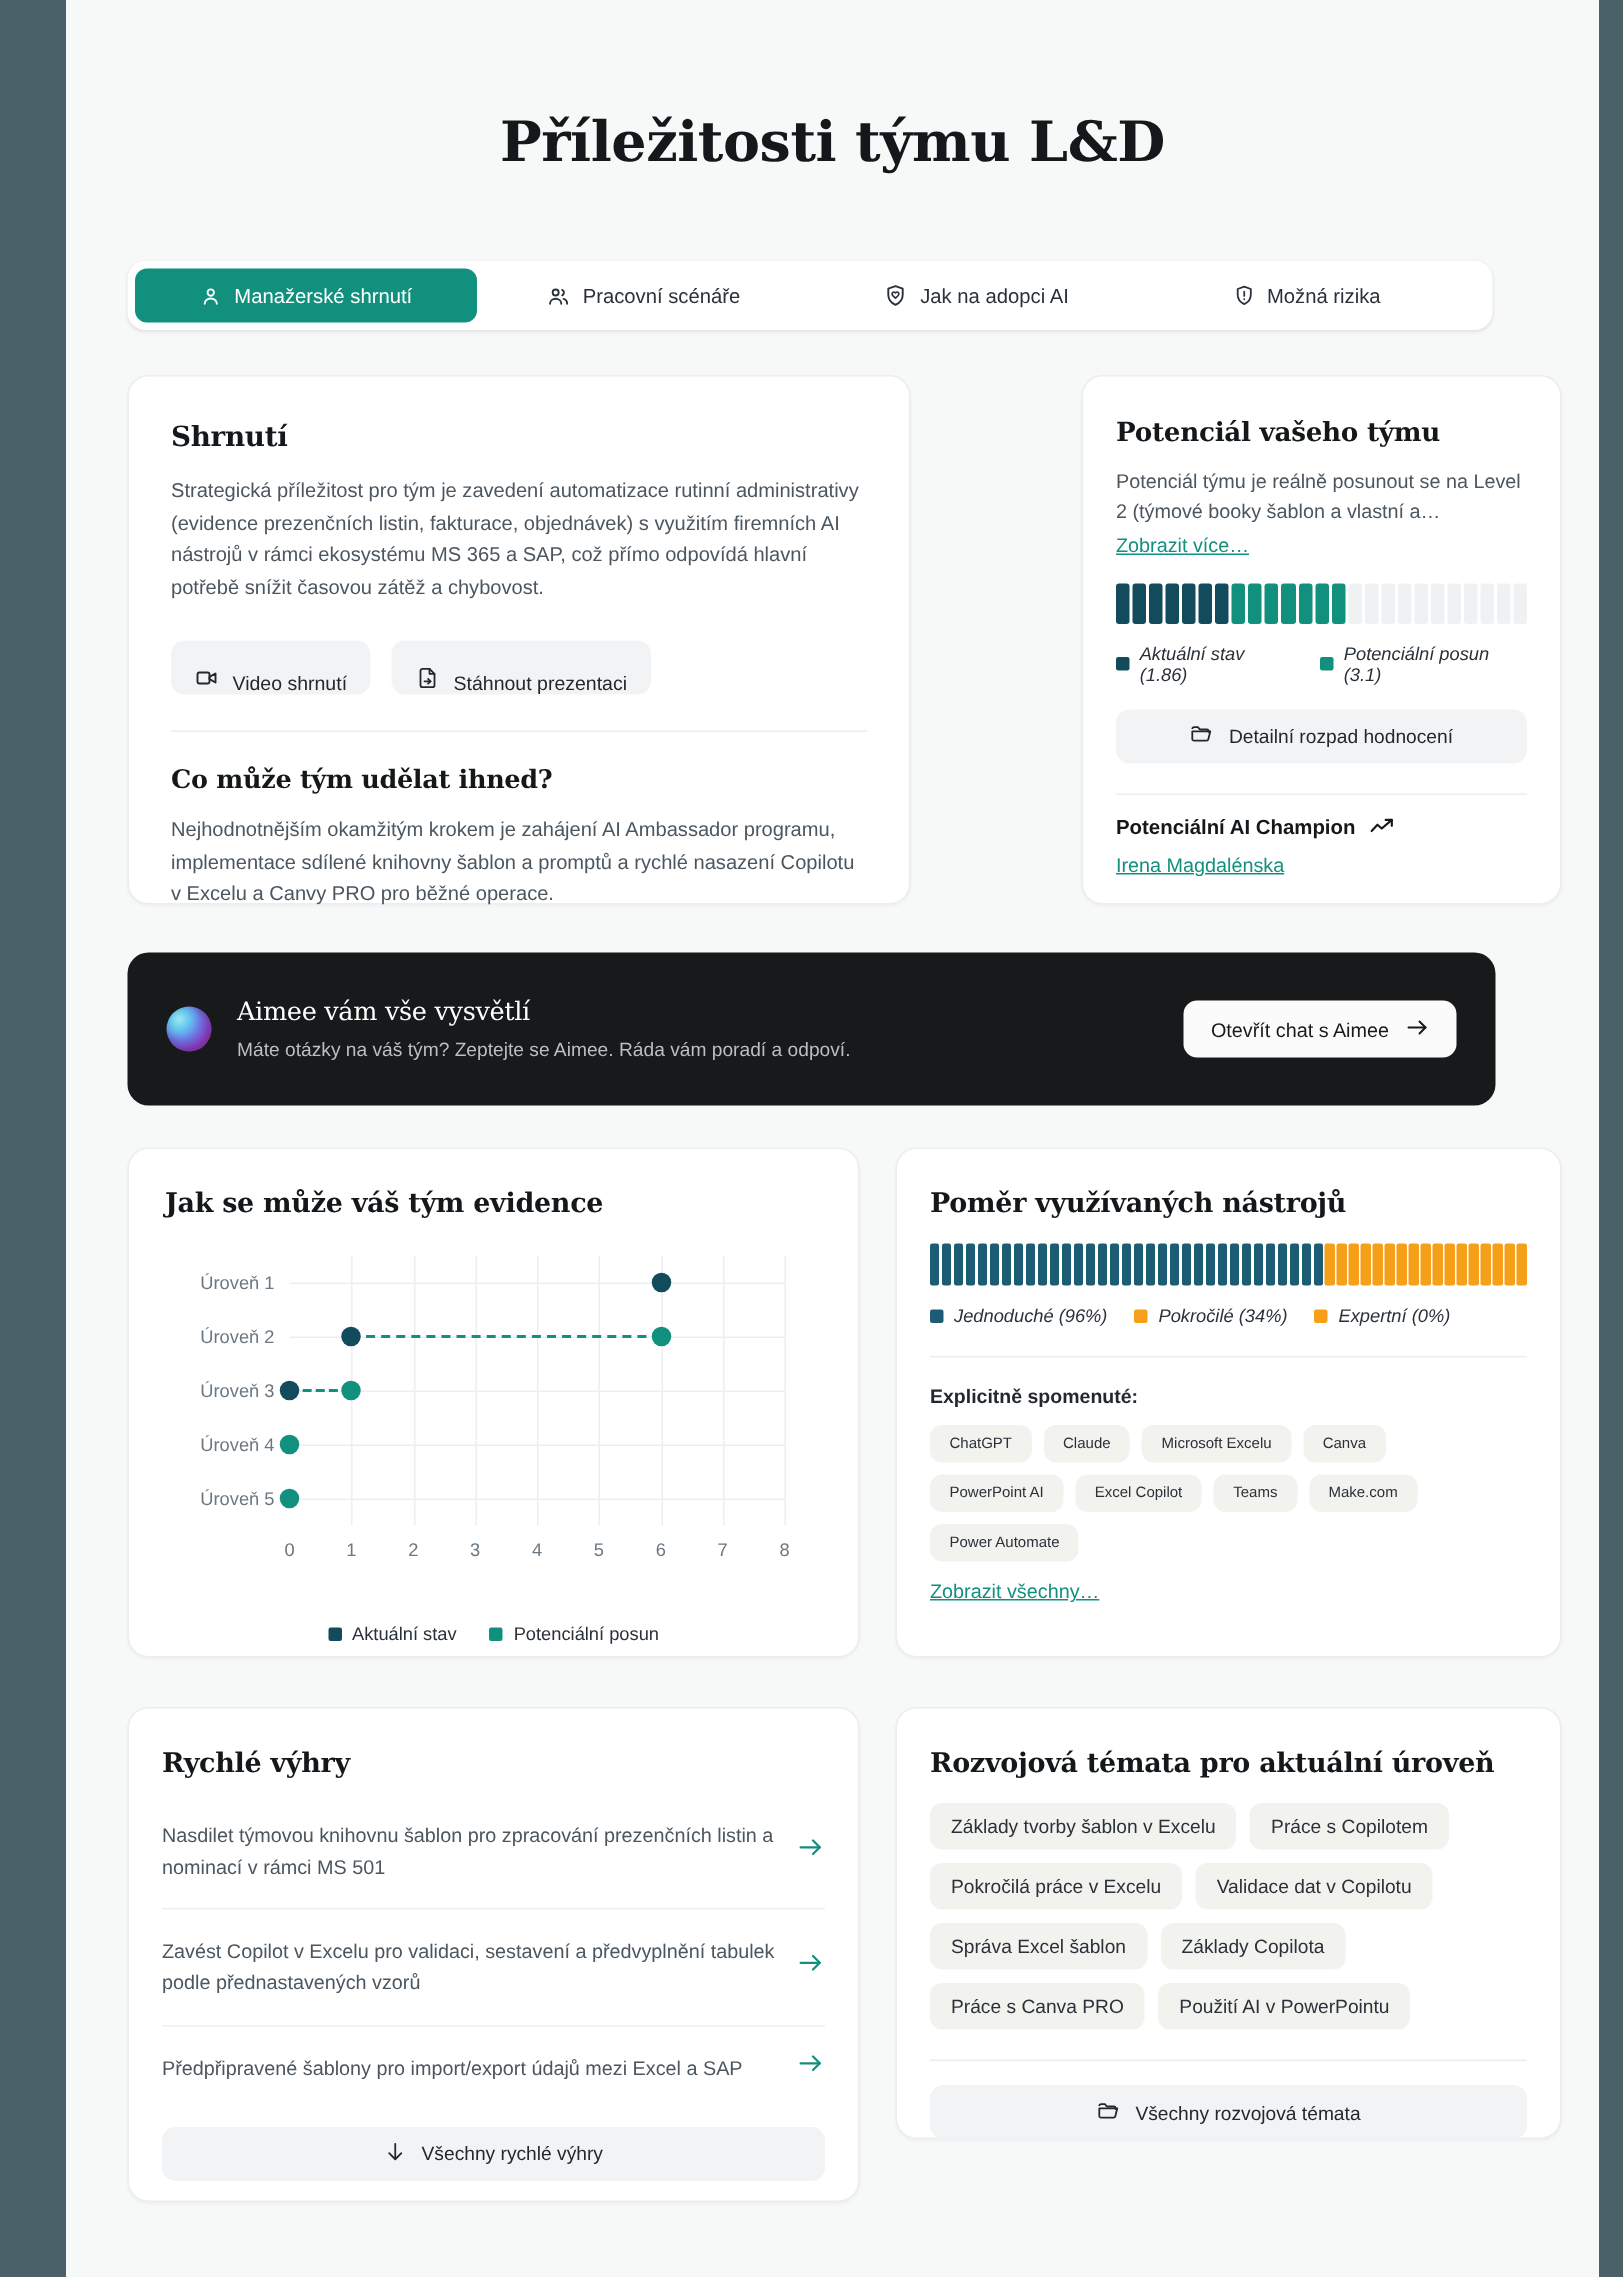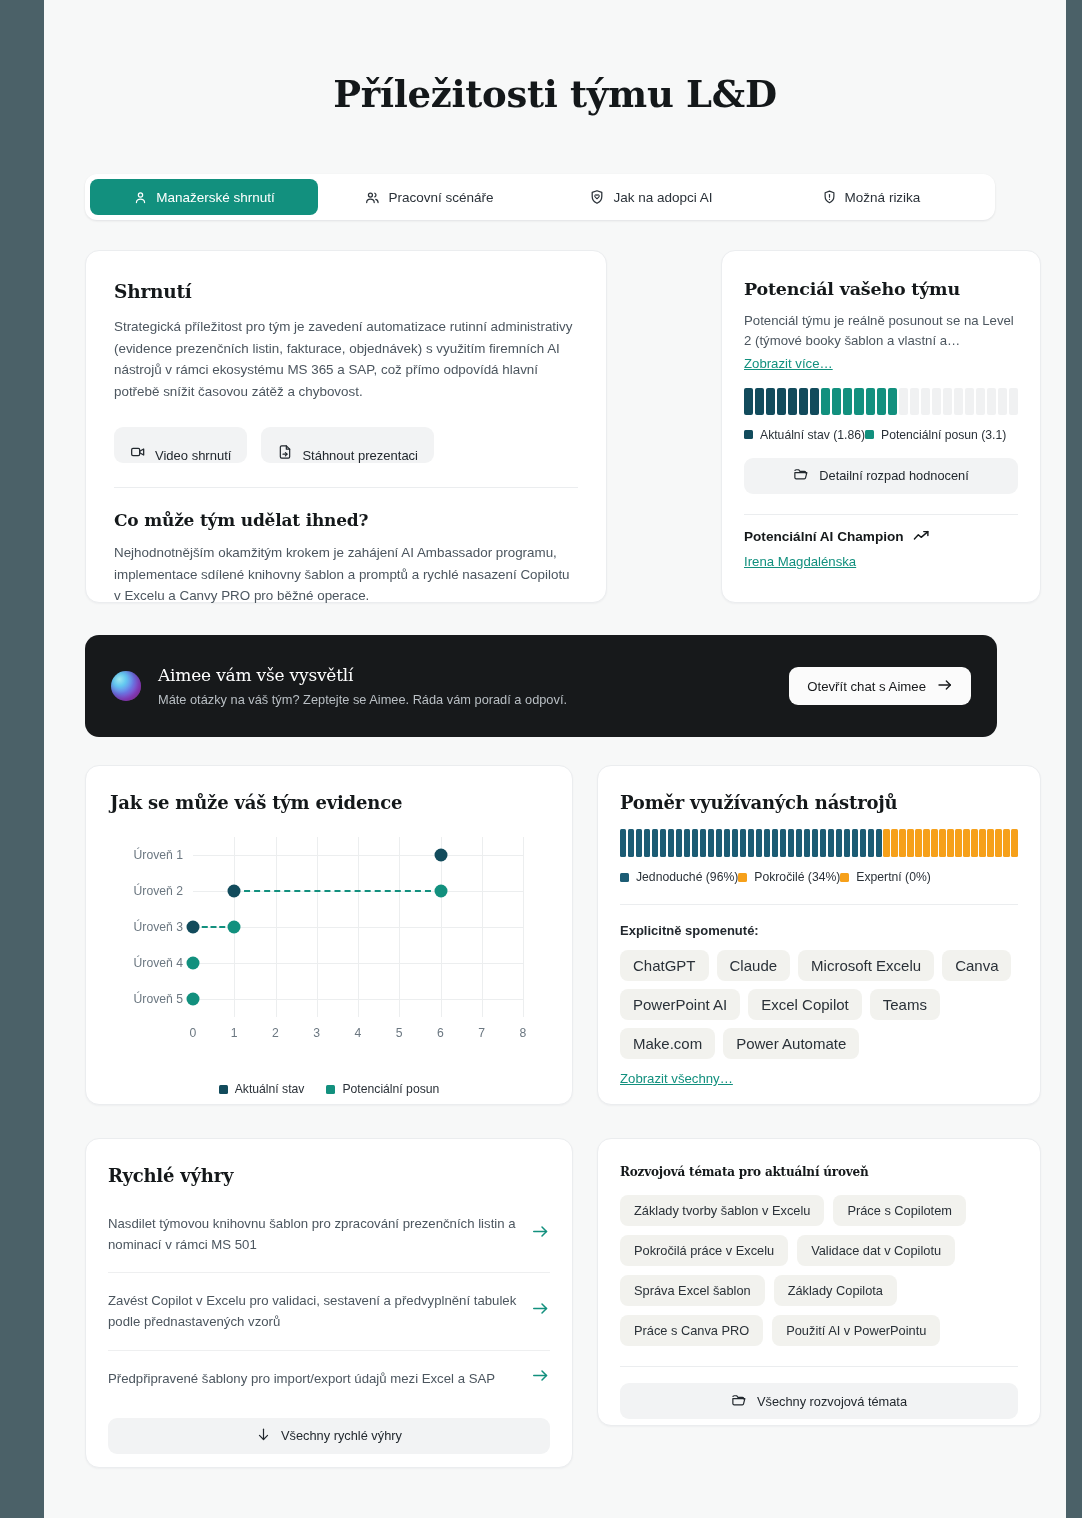--- a/index.html
+++ b/index.html
@@ -87,21 +87,21 @@
     letter-spacing: -0.2px;
   }
 
   
   #card-potential { left: 677px; top: 250px; width: 320px; height: 353px; padding: 28px 22px; }
   #card-potential h2 { margin-bottom: 12px; font-size: 17.5px; }
   .pot-desc { font-size: 13.2px; line-height: 1.55; color: #4c565f; }
   .link-teal { color: #12907e; font-size: 13.2px; text-decoration: underline; cursor: pointer; display: inline-block; margin-top: 4px; }
   .segbar { display: flex; gap: 2px; margin-top: 16px; height: 27px; }
   .segbar span { flex: 1 1 auto; border-radius: 2px; }
-  .legendrow { display: flex; margin-top: 13px; align-items: center; }
+  .legendrow { display: flex; gap: 18px; margin-top: 13px; align-items: center; font-style: italic; }
   .legitem { display: flex; align-items: center; gap: 7px; font-size: 12.2px; color: #2a3138; }
   .swatch { width: 9px; height: 9px; border-radius: 1.5px; display: inline-block; }
   .widebtn {
     display: flex; align-items: center; justify-content: center; gap: 10px;
     background: #f2f3f4; border: none; border-radius: 9px;
     height: 36px; width: 100%; margin-top: 16px;
     font-size: 12.8px; color: #22282e; cursor: pointer;
     font-family: "Liberation Sans", sans-serif;
   }
   .champ-label { font-size: 13.6px; font-weight: 700; color: #14181a; display: flex; align-items: center; gap: 9px; }
@@ -147,37 +147,37 @@
 
   
   #card-tools { left: 553px; top: 765px; width: 444px; height: 340px; padding: 26px 22px; }
   #card-tools h2 { font-size: 18px; margin-bottom: 16px; }
   .toolbar-seg { display: flex; gap: 1.5px; height: 28px; }
   .toolbar-seg span { flex: 1 1 auto; border-radius: 1.5px; }
   .sub-label { font-size: 13px; font-weight: 700; color: #22282e; margin-bottom: 12px; }
   .chips { display: flex; flex-wrap: wrap; gap: 8px; }
   .chip {
     background: #f2f2ee; border-radius: 8px; padding: 7px 13px;
-    font-size: 15px; color: #2a3138; cursor: pointer; white-space: nowrap;
+    font-size: 10px; color: #2a3138; cursor: pointer; white-space: nowrap;
   }
 
   
   #card-wins { left: 41px; top: 1138px; width: 488px; height: 330px; padding: 26px 22px; }
   #card-wins h2 { font-size: 18px; margin-bottom: 10px; }
   .winrow {
     display: flex; align-items: center; gap: 14px;
     padding: 17px 0; border-bottom: 1px solid #eeeff0; cursor: pointer;
   }
   .winrow:last-of-type { border-bottom: none; }
   .wintext { flex: 1; font-size: 13.2px; line-height: 1.6; color: #4c565f; }
   .arrow-teal { color: #12907e; font-size: 17px; flex: 0 0 auto; }
 
   
   #card-topics { left: 553px; top: 1138px; width: 444px; height: 288px; padding: 26px 22px; }
-  #card-topics h2 { font-size: 12px; margin-bottom: 16px; }
+  #card-topics h2 { font-size: 18px; margin-bottom: 16px; }
   #card-topics .chips { gap: 9px; }
   #card-topics .chip { padding: 8px 14px; font-size: 12.8px; }
 </style>
 </head>
 <body>
 
 <div class="page">
 
   <div class="page-title serif">Příležitosti týmu L&amp;D</div>
 

